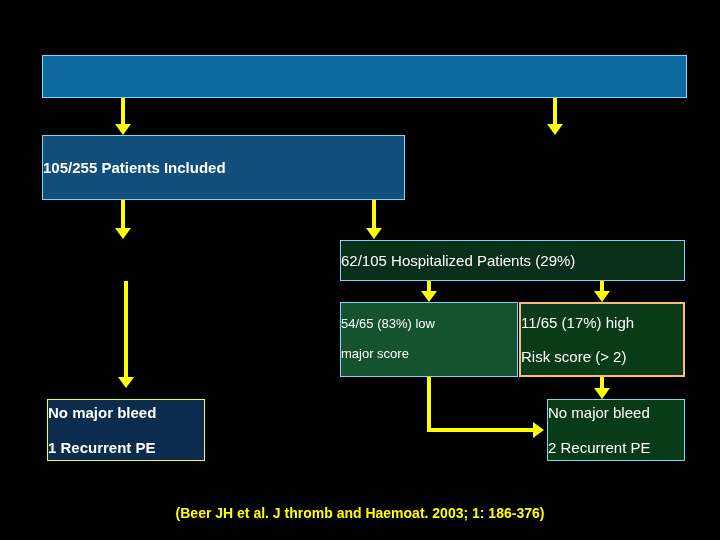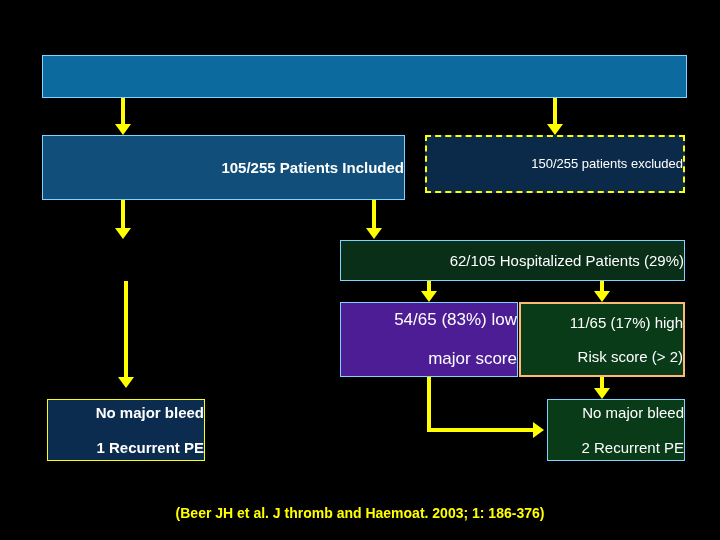--- a/index.html
+++ b/index.html
@@ -14,21 +14,21 @@
     background: #000000;
     overflow: hidden;
     font-family: "Liberation Sans", sans-serif;
   }
   .box {
     position: absolute;
     box-sizing: border-box;
     display: flex;
     align-items: center;
     justify-content: center;
-    text-align: right;
+    text-align: left;
     color: #ffffff;
     line-height: 1.15;
   }
   .box span { display: block; width: 100%; }
 
   
   #title-box {
     left: 42px;
     top: 55px;
     width: 645px;
@@ -86,23 +86,23 @@
     font-size: 15px;
     font-weight: normal;
   }
 
   
   #lowrisk-box {
     left: 340px;
     top: 302px;
     width: 178px;
     height: 75px;
-    background: #4c1d95;
-    border: 1px solid #7fd4ff;
-    font-size: 17px;
+    background: #14532d;
+    border: 1px solid #7fd4ff;
+    font-size: 13px;
     font-weight: normal;
   }
 
   
   #highrisk-box {
     left: 519px;
     top: 302px;
     width: 166px;
     height: 75px;
     background: #0a3b19;
@@ -185,23 +185,20 @@
   <div class="vline" style="left:121px; top:98px; height:26px;"></div>
   <div class="arrowhead-down" style="left:115px; top:124px;"></div>
 
   <div class="vline" style="left:553px; top:98px; height:26px;"></div>
   <div class="arrowhead-down" style="left:547px; top:124px;"></div>
 
   <div class="box" id="included-box">
     <span>105/255 Patients Included</span>
   </div>
 
-  <div class="box" id="excluded-box">
-    <span>150/255 patients excluded</span>
-  </div>
 
   <div class="vline" style="left:121px; top:200px; height:28px;"></div>
   <div class="arrowhead-down" style="left:115px; top:228px;"></div>
 
   <div class="vline" style="left:372px; top:200px; height:28px;"></div>
   <div class="arrowhead-down" style="left:366px; top:228px;"></div>
 
 
   <div class="box" id="hospitalized-box">
     <span>62/105 Hospitalized Patients (29%)</span>

